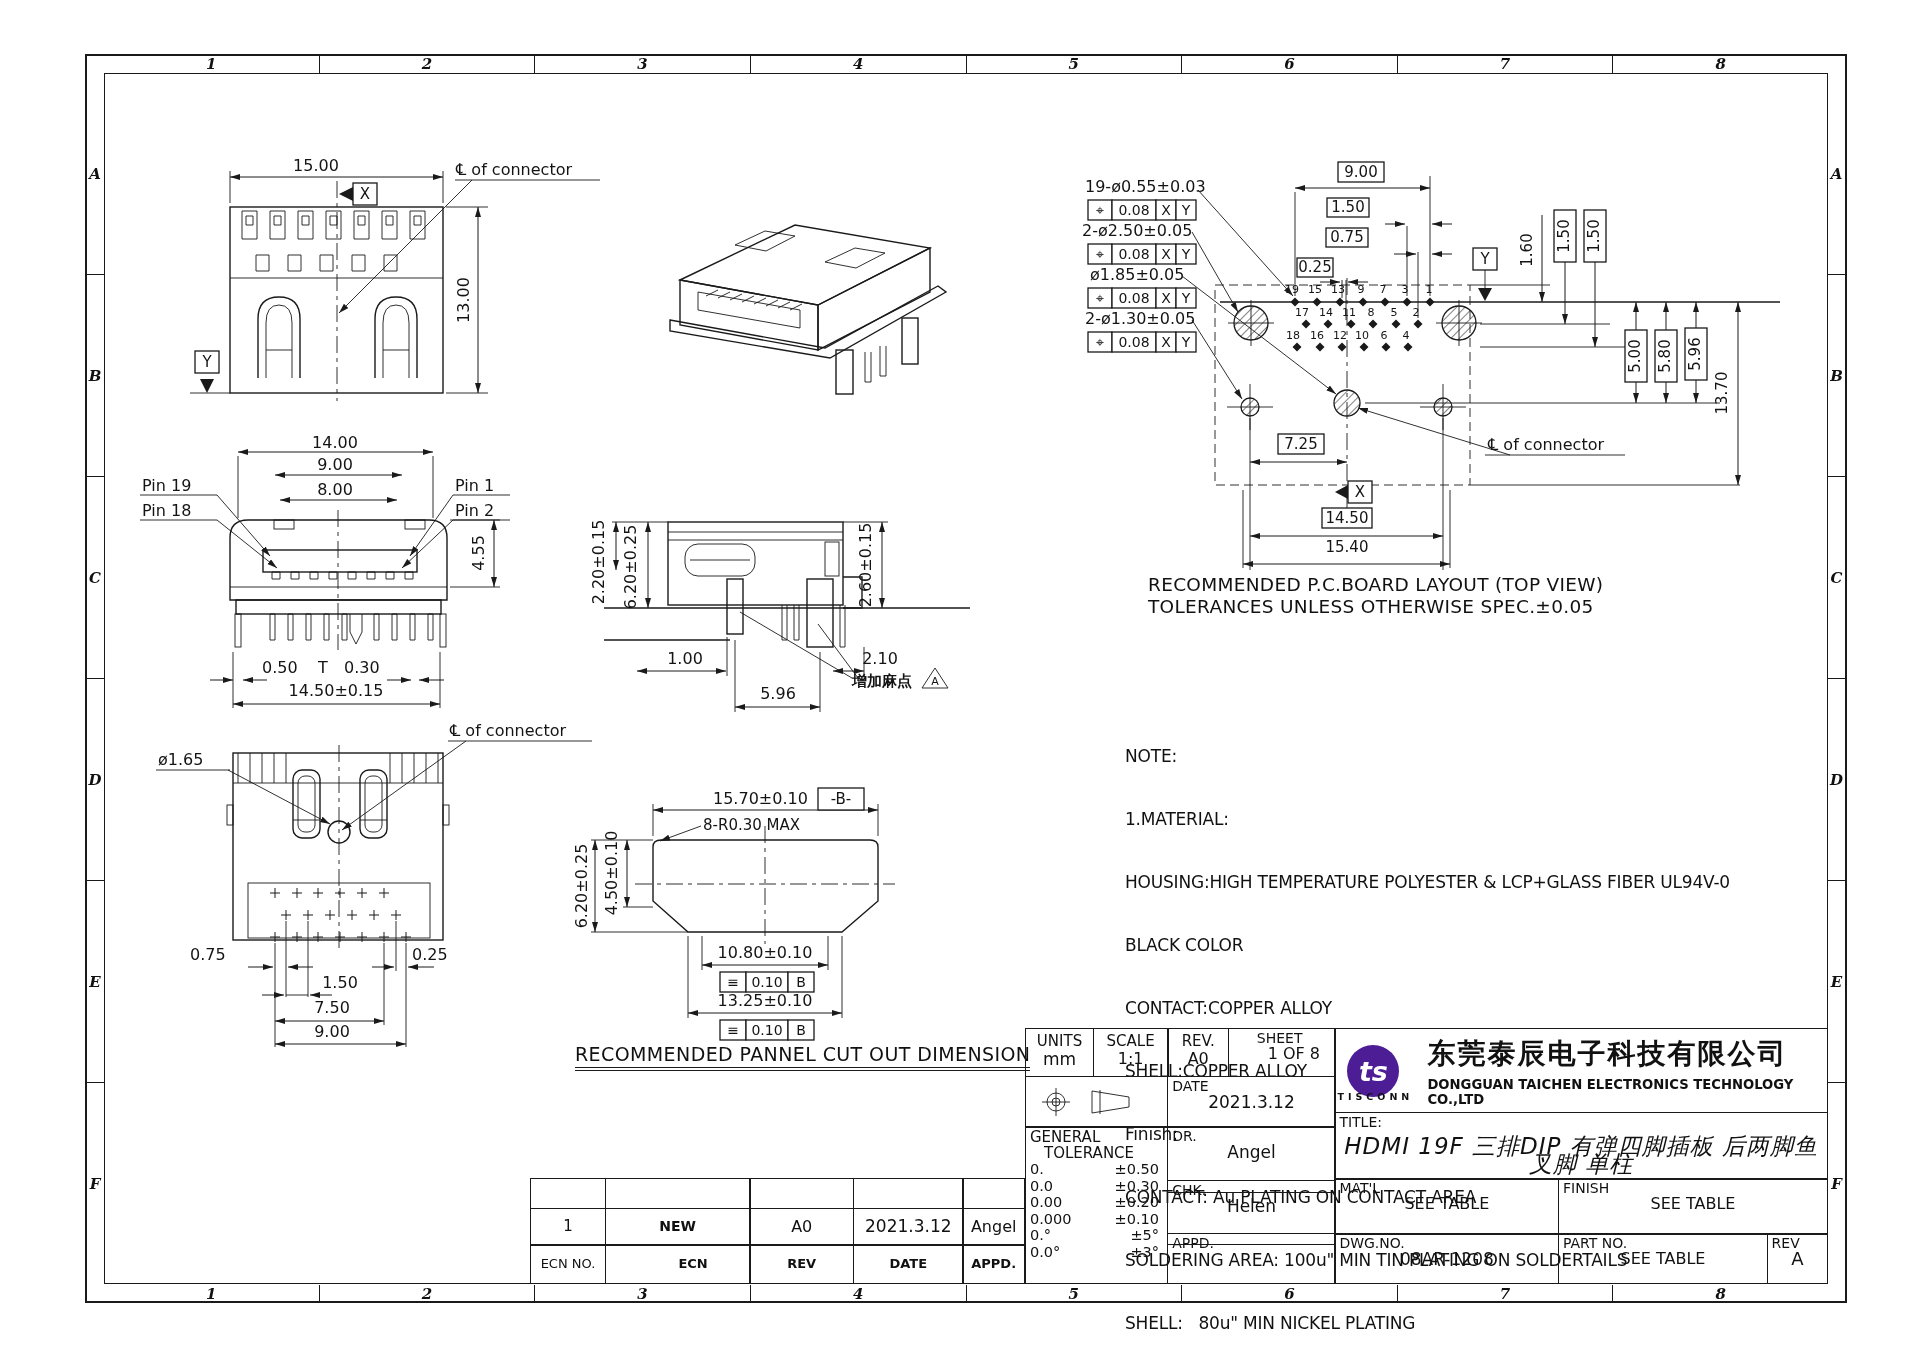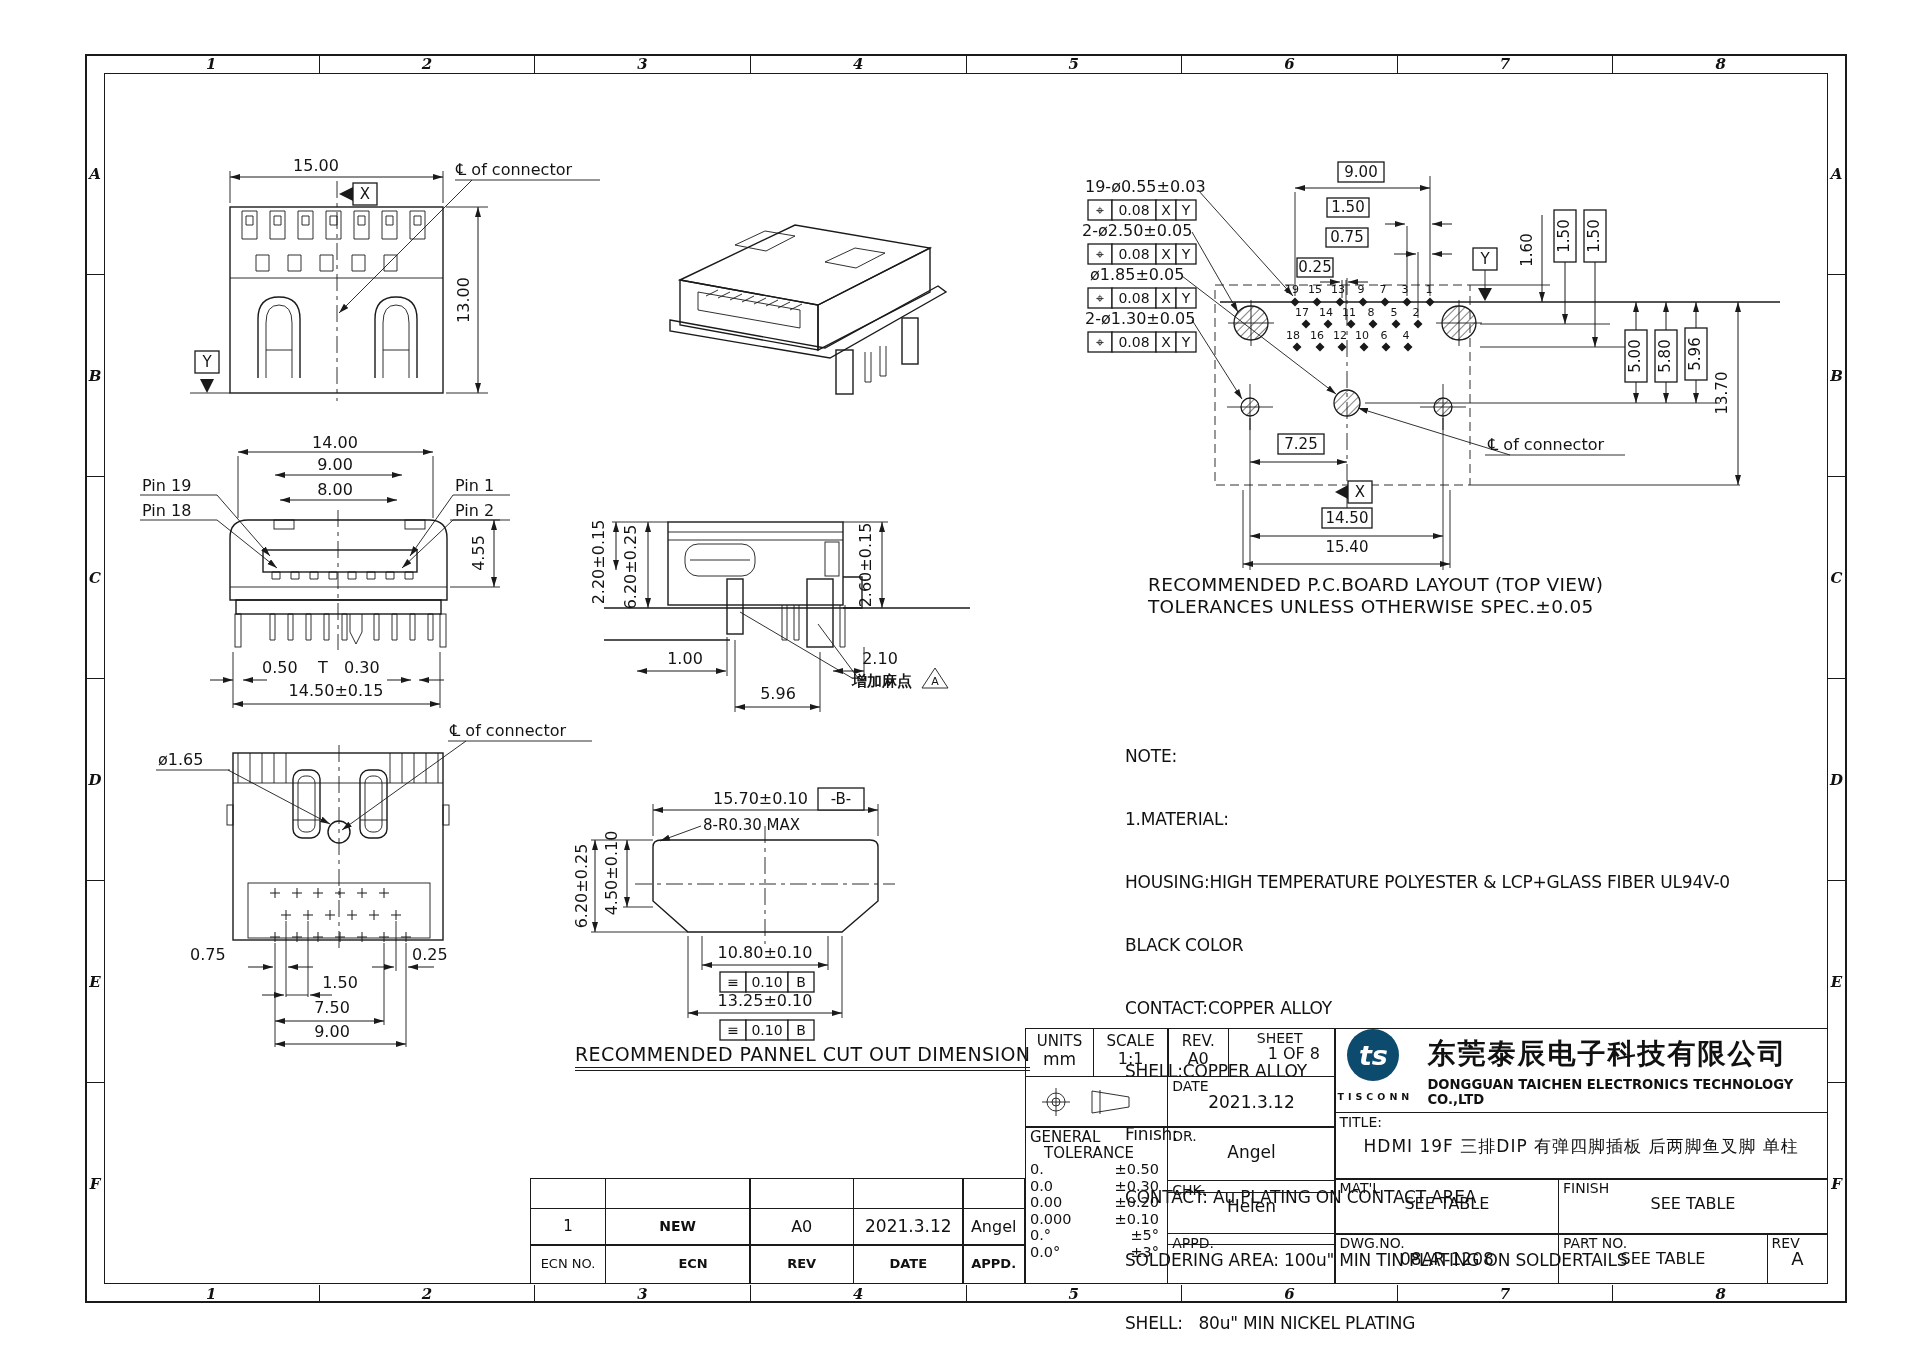--- a/index.html
+++ b/index.html
@@ -578,41 +578,41 @@
   </div>
   <div class="cell" style="left:142.2px;top:0;width:62px;height:49px;">
     <span class="cv" style="font-size:15px;margin-top:3px;">REV.</span>
     <span class="cv" style="font-size:16px;">A0</span>
   </div>
   <div class="cell" style="left:202.8px;top:0;width:108px;height:49px;padding-left:24px;">
     <span class="cl">SHEET</span>
     <span class="cv" style="font-size:16px;">1 OF 8</span>
   </div>
   <div class="cell" style="left:309.4px;top:0;width:493.6px;height:85px;">
-    <div class="abs" style="left:12px;top:0;width:52px;height:52px;border-radius:50%;background:#0c4a6e;color:#fff;display:flex;align-items:center;justify-content:center;font-style:italic;font-weight:bold;font-size:27px;">ts</div>
+    <div class="abs" style="left:12px;top:16px;width:52px;height:52px;border-radius:50%;background:#4c1d95;color:#fff;display:flex;align-items:center;justify-content:center;font-style:italic;font-weight:bold;font-size:27px;">ts</div>
     <div class="abs" style="left:2px;top:62px;width:76px;text-align:center;font-size:9.5px;letter-spacing:4px;font-weight:bold;">TISCONN</div>
     <div class="abs" style="left:92px;top:6px;font-size:28px;font-weight:600;letter-spacing:2px;">东莞泰辰电子科技有限公司</div>
     <div class="abs" style="left:92px;top:48px;font-size:13.2px;font-weight:bold;">DONGGUAN TAICHEN ELECTRONICS TECHNOLOGY CO.,LTD</div>
   </div>
   <div class="cell" style="left:0;top:47.6px;width:143px;height:52px;">
     <svg style="left:8px;top:6px;" width="120" height="38" viewBox="0 0 120 38">
       <circle class="thin" cx="22" cy="19" r="9"></circle>
         <circle class="thin" cx="22" cy="19" r="4"></circle>
       <line class="thin" x1="8" y1="19" x2="36" y2="19"></line>
         <line class="thin" x1="22" y1="5" x2="22" y2="33"></line>
       <path class="thin" d="M58,8 V30 L95,24 V14 Z M66,7 V31"></path>
     </svg>
   </div>
   <div class="cell" style="left:142.2px;top:47.6px;width:168.6px;height:52px;">
     <span class="cl">DATE</span>
     <span class="cv" style="font-size:17px;">2021.3.12</span>
   </div>
   <div class="cell" style="left:309.4px;top:83.6px;width:493.6px;height:68px;">
     <span class="cl">TITLE:</span>
-    <span class="cv" style="font-size:17px;margin-top:8px;letter-spacing:1px;">HDMI 19F 三排DIP 有弹四脚插板 后两脚鱼叉脚 单柱</span>
+    <span class="cv" style="font-size:23px;margin-top:8px;letter-spacing:1px;font-style:italic;">HDMI 19F 三排DIP 有弹四脚插板 后两脚鱼叉脚 单柱</span>
   </div>
   <div class="cell" style="left:0;top:98.2px;width:143px;height:157.8px;">
     <span style="display:block;font-size:15px;padding:2px 0 0 4px;line-height:16px;">GENERAL</span>
     <span style="display:block;font-size:15px;padding:0 0 0 18px;line-height:16px;">TOLERANCE</span>
     <div class="tolrow">
         <span>0.</span>
         <span>±0.50</span>
       </div>
     <div class="tolrow">
         <span>0.0</span>

